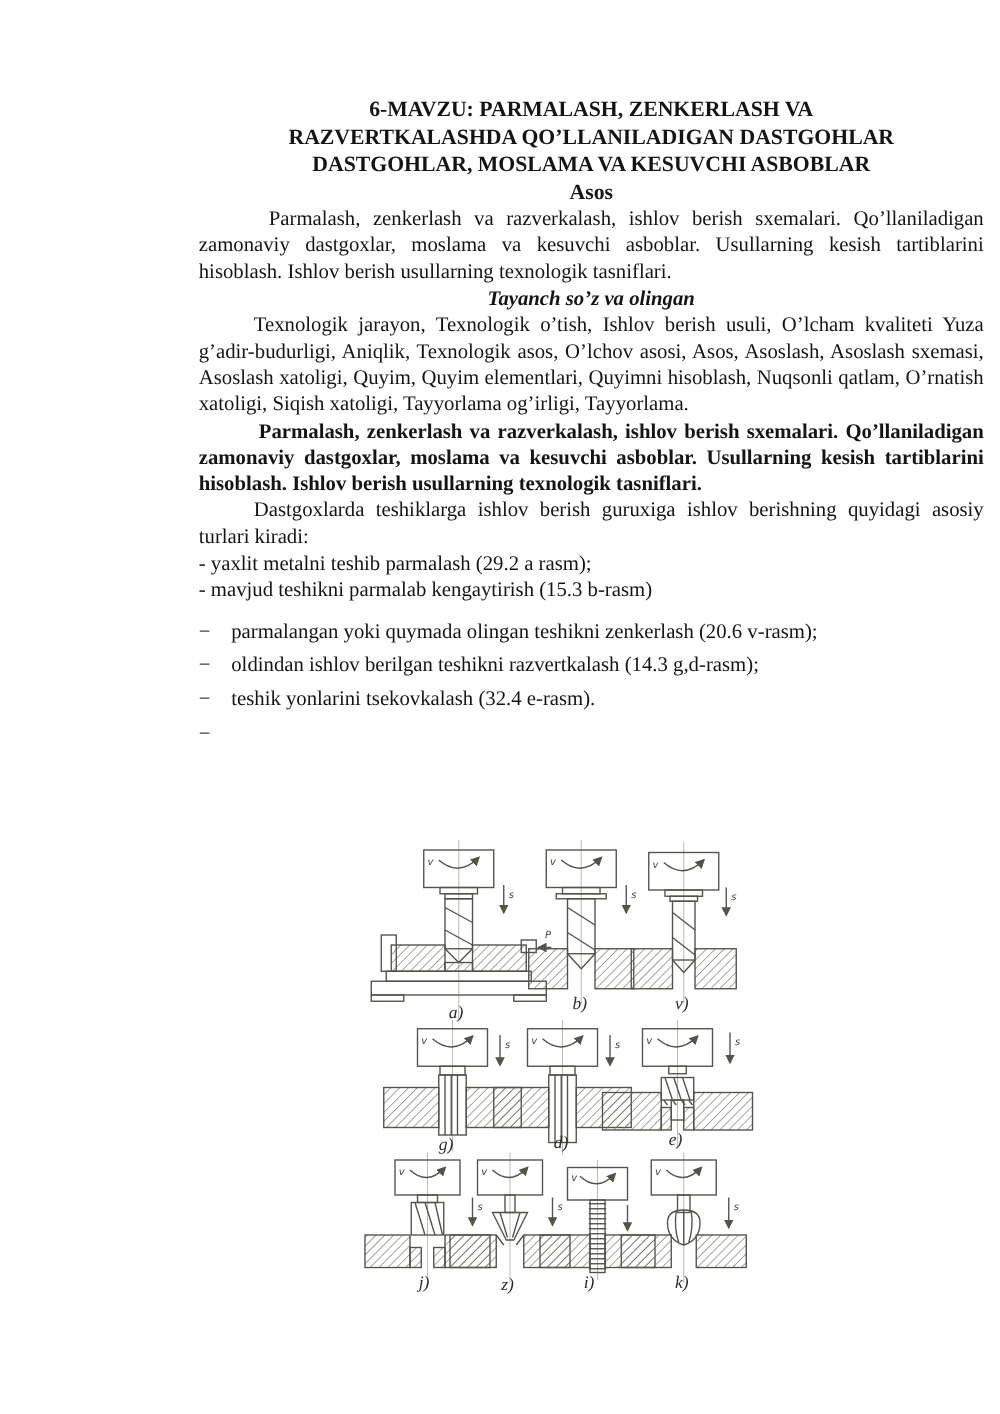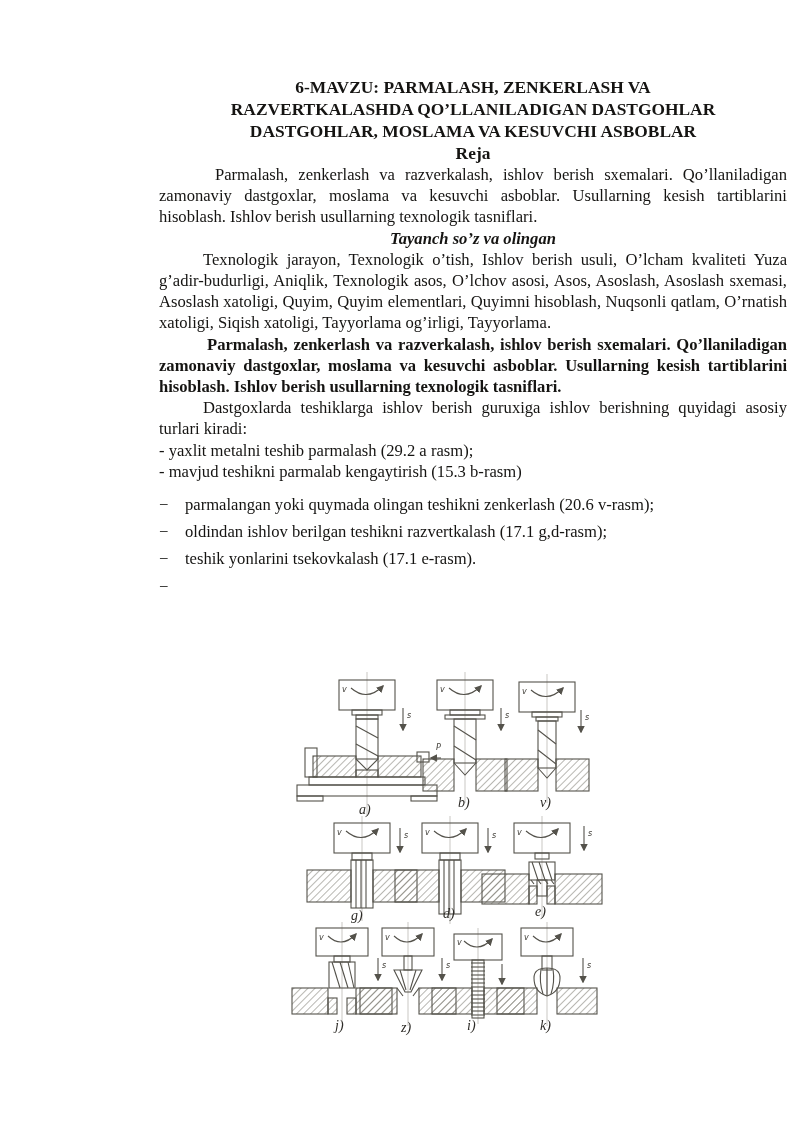--- a/index.html
+++ b/index.html
@@ -34,21 +34,21 @@
 
 <div class="page">
   <div class="content">
 
     <h1 class="title">
       <span>6-MAVZU: PARMALASH, ZENKERLASH VA</span>
       <span>RAZVERTKALASHDA QO’LLANILADIGAN DASTGOHLAR</span>
       <span>DASTGOHLAR, MOSLAMA VA KESUVCHI ASBOBLAR</span>
     </h1>
 
-    <div class="heading-reja">Reja</div>
+    <div class="heading-reja">Asos</div>
 
     <p class="para ind-56">Parmalash, zenkerlash va razverkalash, ishlov berish sxemalari. Qo’llaniladigan zamonaviy dastgoxlar, moslama va kesuvchi asboblar. Usullarning kesish tartiblarini hisoblash. Ishlov berish usullarning texnologik tasniflari.</p>
 
     <div class="heading-tayanch">Tayanch so’z va olingan</div>
 
     <p class="para ind-44">Texnologik jarayon, Texnologik o’tish, Ishlov berish usuli, O’lcham kvaliteti Yuza g’adir-budurligi, Aniqlik, Texnologik asos, O’lchov asosi, Asos, Asoslash, Asoslash sxemasi, Asoslash xatoligi, Quyim, Quyim elementlari, Quyimni hisoblash, Nuqsonli qatlam, O’rnatish xatoligi, Siqish xatoligi, Tayyorlama og’irligi, Tayyorlama.</p>
 
     <p class="para bold ind-48">Parmalash, zenkerlash va razverkalash, ishlov berish sxemalari. Qo’llaniladigan zamonaviy dastgoxlar, moslama va kesuvchi asboblar. Usullarning kesish tartiblarini hisoblash. Ishlov berish usullarning texnologik tasniflari.</p>
 
     <p class="para ind-44">Dastgoxlarda teshiklarga ishlov berish guruxiga ishlov berishning quyidagi asosiy turlari kiradi:</p>
@@ -56,25 +56,25 @@
     <p class="hyphen-item">- yaxlit metalni teshib parmalash (29.2 a rasm);</p>
     <p class="hyphen-item">- mavjud teshikni parmalab kengaytirish (15.3 b-rasm)</p>
 
     <div class="dash-list">
       <div class="dash-item">
         <span class="dash">−</span>
         <span>parmalangan yoki quymada olingan teshikni zenkerlash (20.6 v-rasm);</span>
       </div>
       <div class="dash-item">
         <span class="dash">−</span>
-        <span>oldindan ishlov berilgan teshikni razvertkalash (17.1 g,d-rasm);</span>
-      </div>
-      <div class="dash-item">
-        <span class="dash">−</span>
-        <span>teshik yonlarini tsekovkalash (17.1 e-rasm).</span>
+        <span>oldindan ishlov berilgan teshikni razvertkalash (14.3 g,d-rasm);</span>
+      </div>
+      <div class="dash-item">
+        <span class="dash">−</span>
+        <span>teshik yonlarini tsekovkalash (32.4 e-rasm).</span>
       </div>
       <div class="dash-item">
         <span class="dash">−</span>
       </div>
     </div>
   </div>
 
   <div class="figure-wrap">
     <svg width="330" height="380" viewBox="0 0 330 380">
       <defs>

